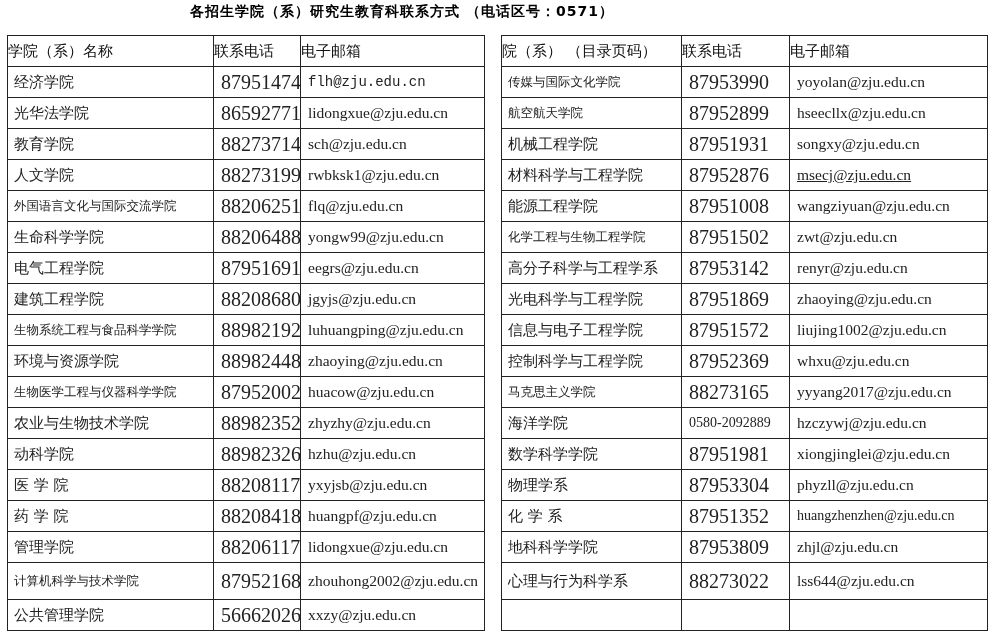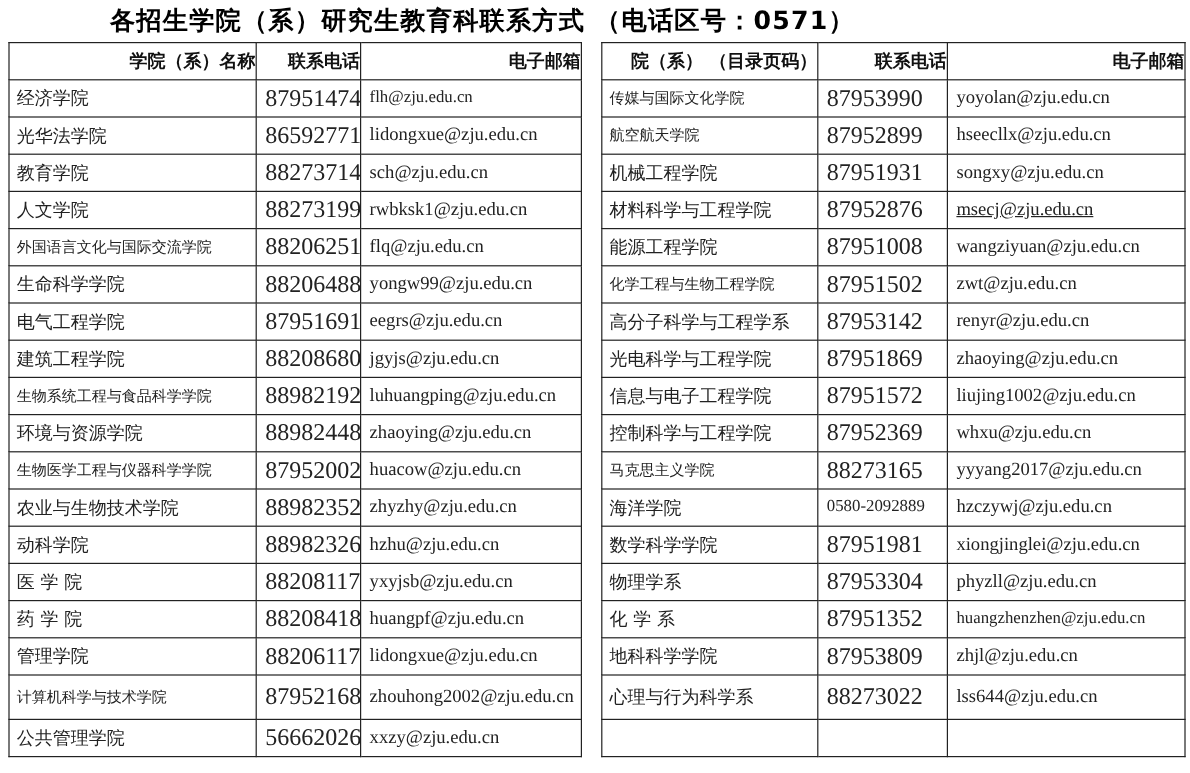--- a/index.html
+++ b/index.html
@@ -1,32 +1,32 @@
 <!DOCTYPE html>
 <html><head>
 <meta charset="utf-8">
 <style>
   html, body { margin: 0; padding: 0; background: #ffffff; }
   body { width: 992px; height: 644px; position: relative; overflow: hidden;
          font-family: "DejaVu Serif", "Liberation Serif", serif; color: #111; }
   .title { position: absolute; left: 0; top: 3px; width: 804px; text-align: center;
-           font-family: "DejaVu Sans", sans-serif; font-weight: bold; font-size: 21px;
+           font-family: "DejaVu Sans", sans-serif; font-weight: bold; font-size: 14px;
            letter-spacing: 1px; color: #000; }
   table { position: absolute; border-collapse: collapse; table-layout: fixed; }
   td, th { border: 1.5px solid #222; padding: 0 0 0 6px; text-align: left;
            font-weight: normal; overflow: hidden; white-space: nowrap; }
-  th { font-family: "DejaVu Sans", sans-serif; font-weight: bold; font-size: 15px;
-       text-align: right; padding: 0; height: 30px; }
+  th { font-family: "DejaVu Sans", sans-serif; font-weight: normal; font-size: 15px;
+       text-align: left; padding: 0; height: 30px; }
   td { height: 30px; font-size: 15px; }
   td.name { font-family: "DejaVu Sans", sans-serif; font-size: 15px; color: #222; }
   td.name.small { font-size: 12.5px; }
   td.phone { font-family: "Liberation Serif", serif; font-size: 20px; padding-left: 7px; color: #222; }
   td.phone.small { font-size: 14px; }
   td.email { font-family: Liberation Serif, serif; font-size: 15.5px; padding-left: 7px; color: #222; }
-  td.email.mono { font-family: Liberation Serif, serif; font-size: 14px; }
+  td.email.mono { font-family: Liberation Mono, monospace; font-size: 14px; }
   td.email.wrap { white-space: normal; line-height: 16px; }
   td.email.underline span { text-decoration: underline; text-align: right; }
   tr.tall td { height: 36px; }
   #left-table { left: 7px; top: 35px; width: 477px; }
   #right-table { left: 501px; top: 35px; width: 486px; border-radius: 25px; }
 </style>
 </head>
 <body>
 
 <div class="title">各招生学院（系）研究生教育科联系方式  （电话区号：0571）</div>

